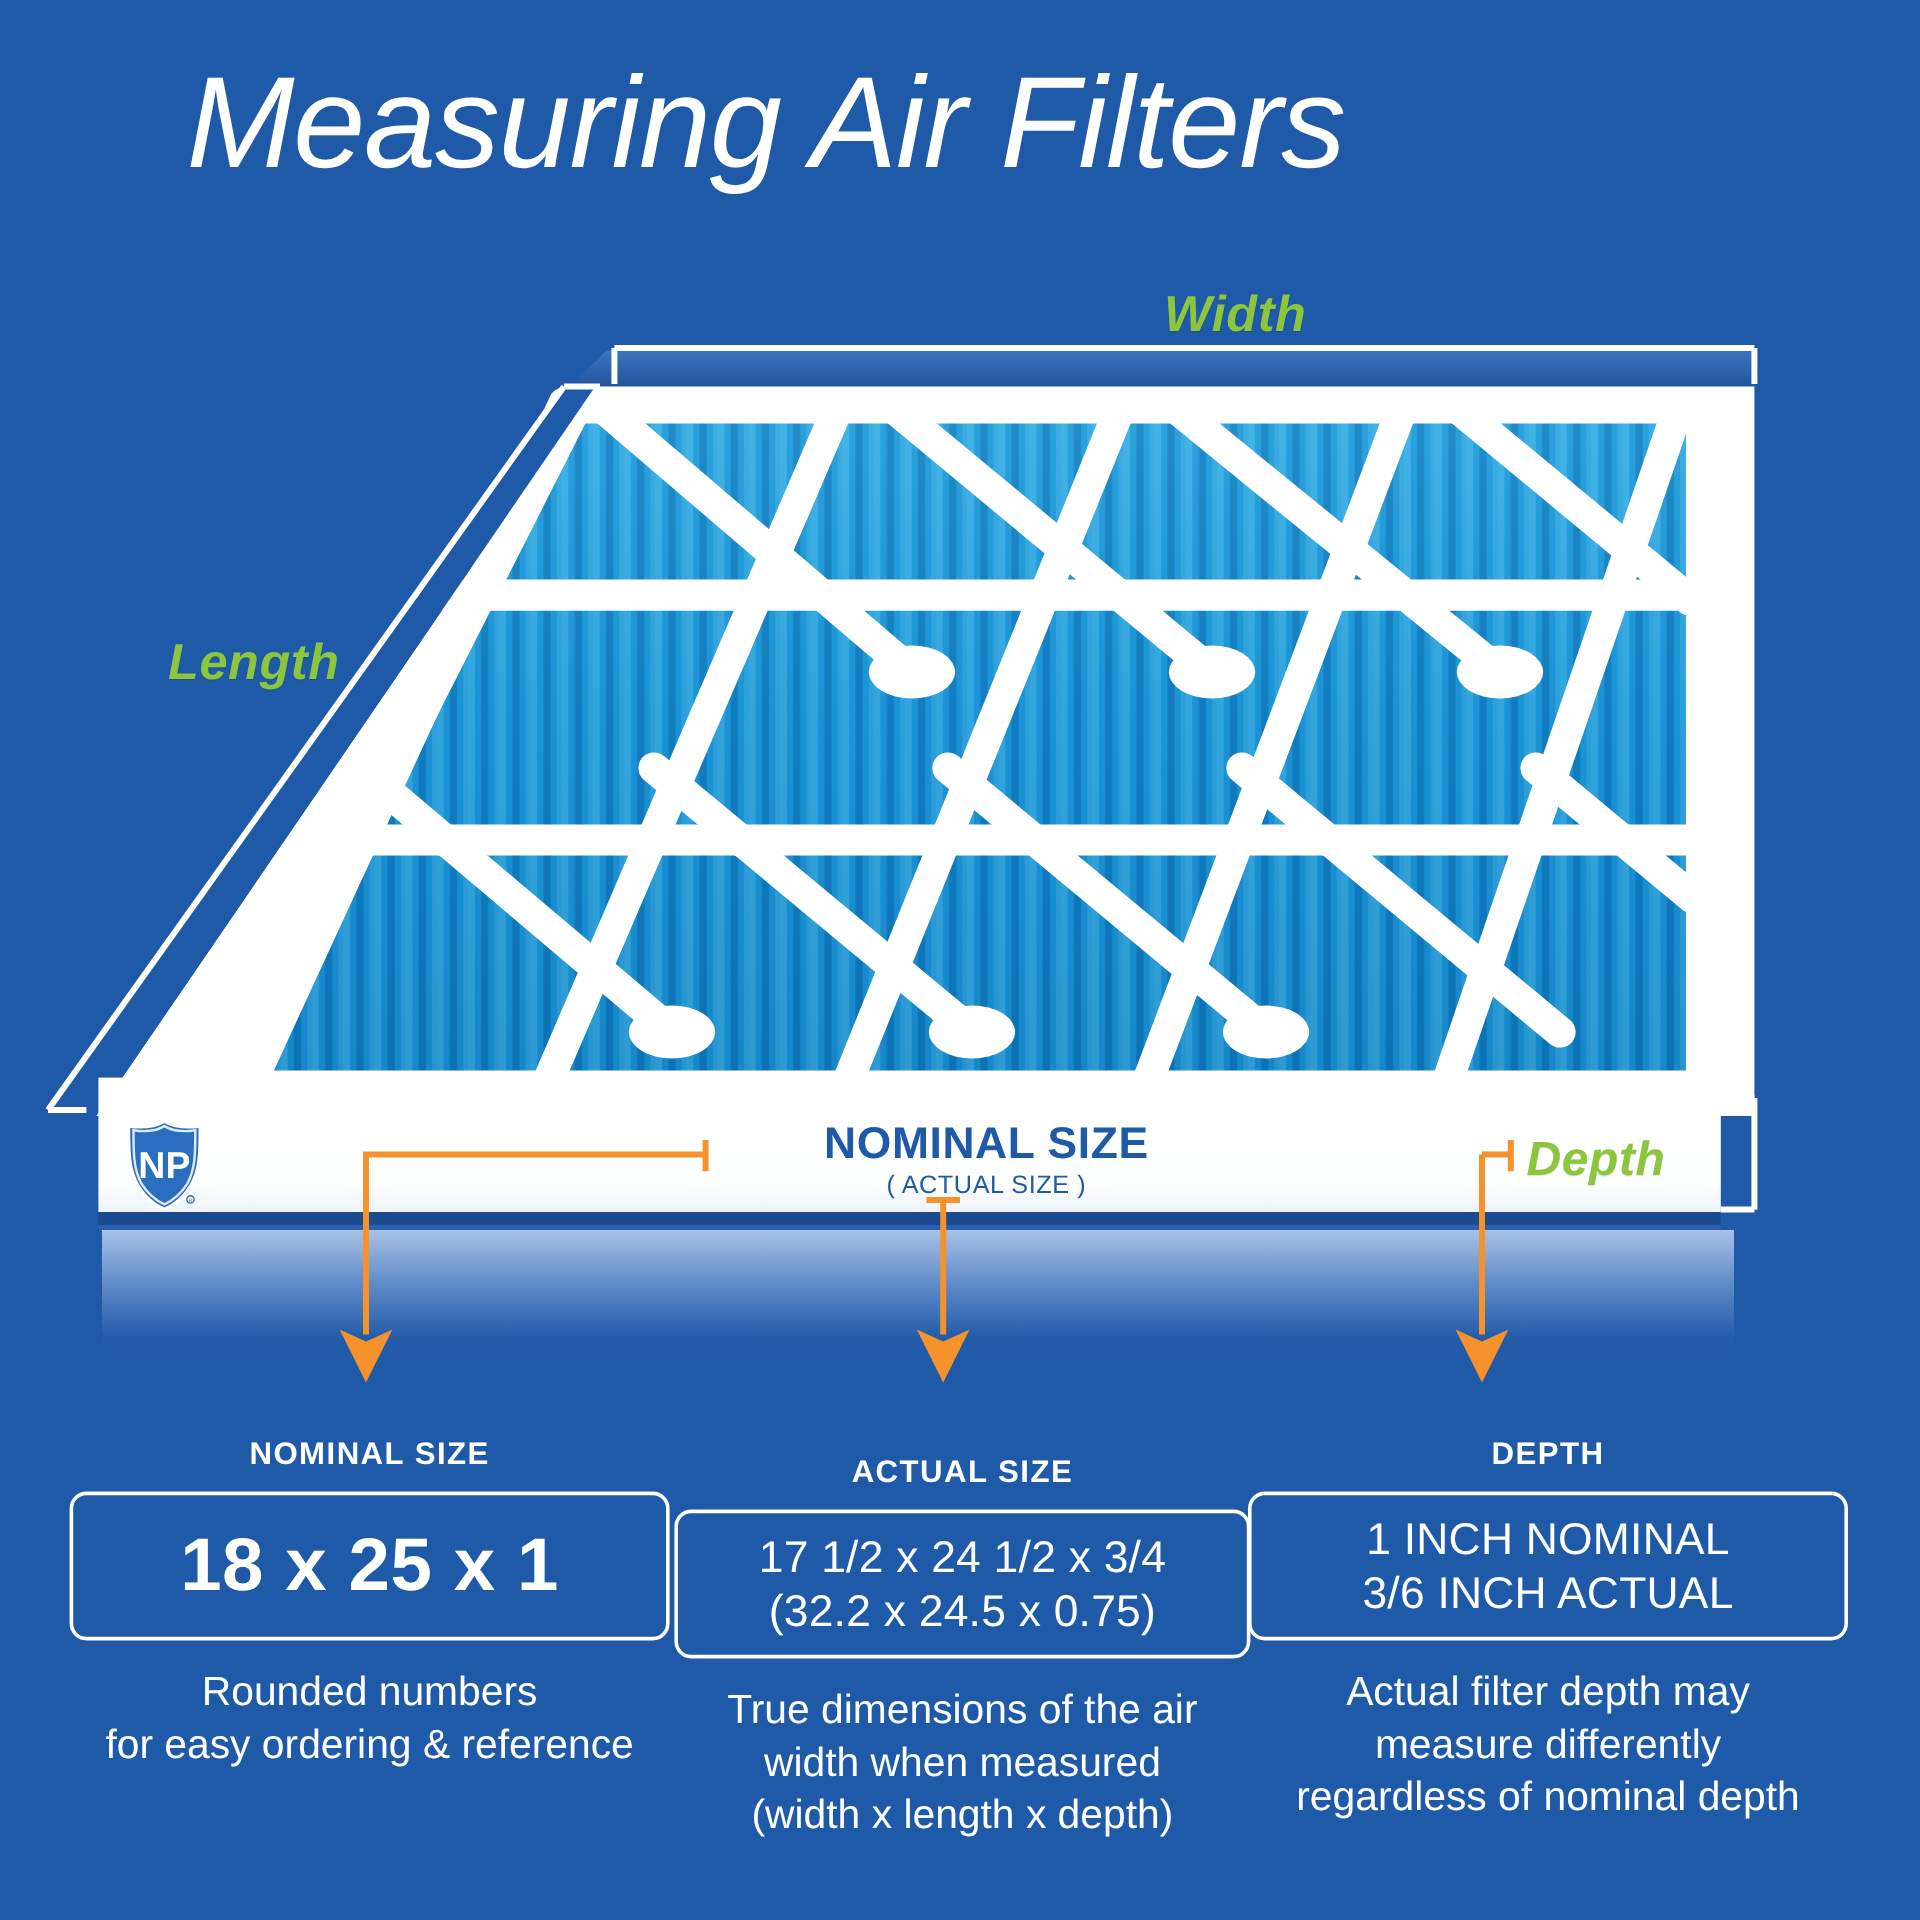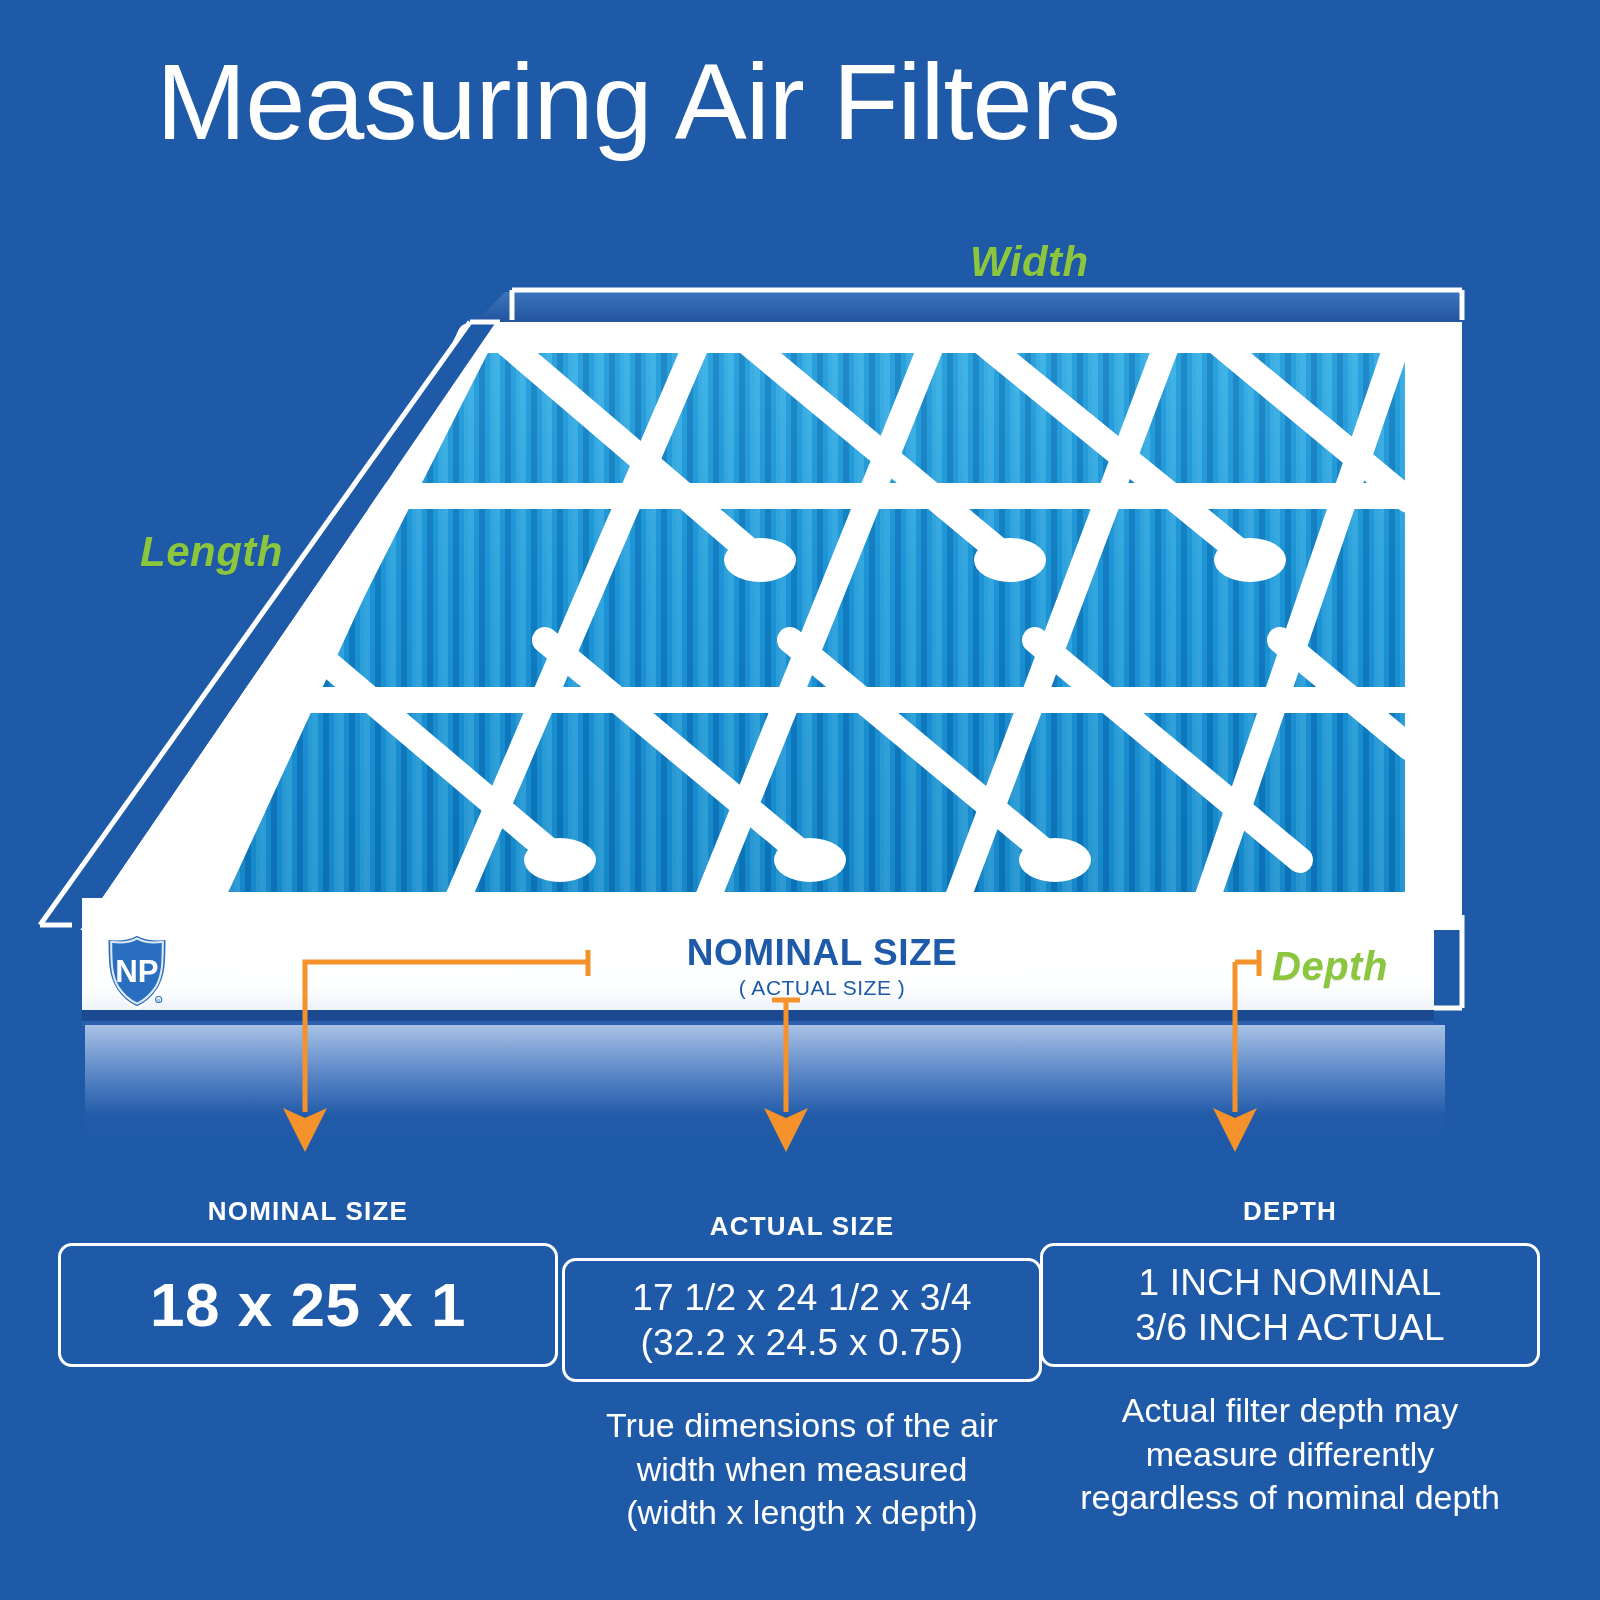--- a/index.html
+++ b/index.html
@@ -11,20 +11,21 @@
   }
   .stage{position:absolute;inset:0;width:1600px;height:1600px;}
 
   
   #page-title{
     position:absolute;top:48px;left:0;width:1276px;
     text-align:center;color:#ffffff;
     font-size:108px;line-height:1.0;font-weight:300;
     letter-spacing:-1px;
     font-family:"Liberation Sans", sans-serif;
+    font-style:italic;
   }
 
   
   .dim-label{
     position:absolute;color:#8cc63e;font-weight:bold;font-style:italic;
     font-size:42px;letter-spacing:0.5px;white-space:nowrap;
     text-shadow:0 1px 1px rgba(0,0,0,.12);
   }
   #label-width{left:970px;top:238px;}
   #label-length{left:140px;top:528px;}
@@ -236,20 +237,24 @@
     </g>
   </svg>
 
   <div id="cards">
 
     <div class="card" id="card-nominal">
       <div class="card-title">NOMINAL SIZE</div>
       <div class="card-box">
         <div class="box-main">18 x 25 x 1</div>
       </div>
+      <div class="card-caption">
+        <div>Rounded numbers</div>
+        <div>for easy ordering &amp; reference</div>
+      </div>
     </div>
 
     <div class="card" id="card-actual">
       <div class="card-title">ACTUAL SIZE</div>
       <div class="card-box">
         <div class="box-line">17 1/2 x 24 1/2 x 3/4</div>
         <div class="box-line">(32.2 x 24.5 x 0.75)</div>
       </div>
       <div class="card-caption">
         <div>True dimensions of the air</div>

